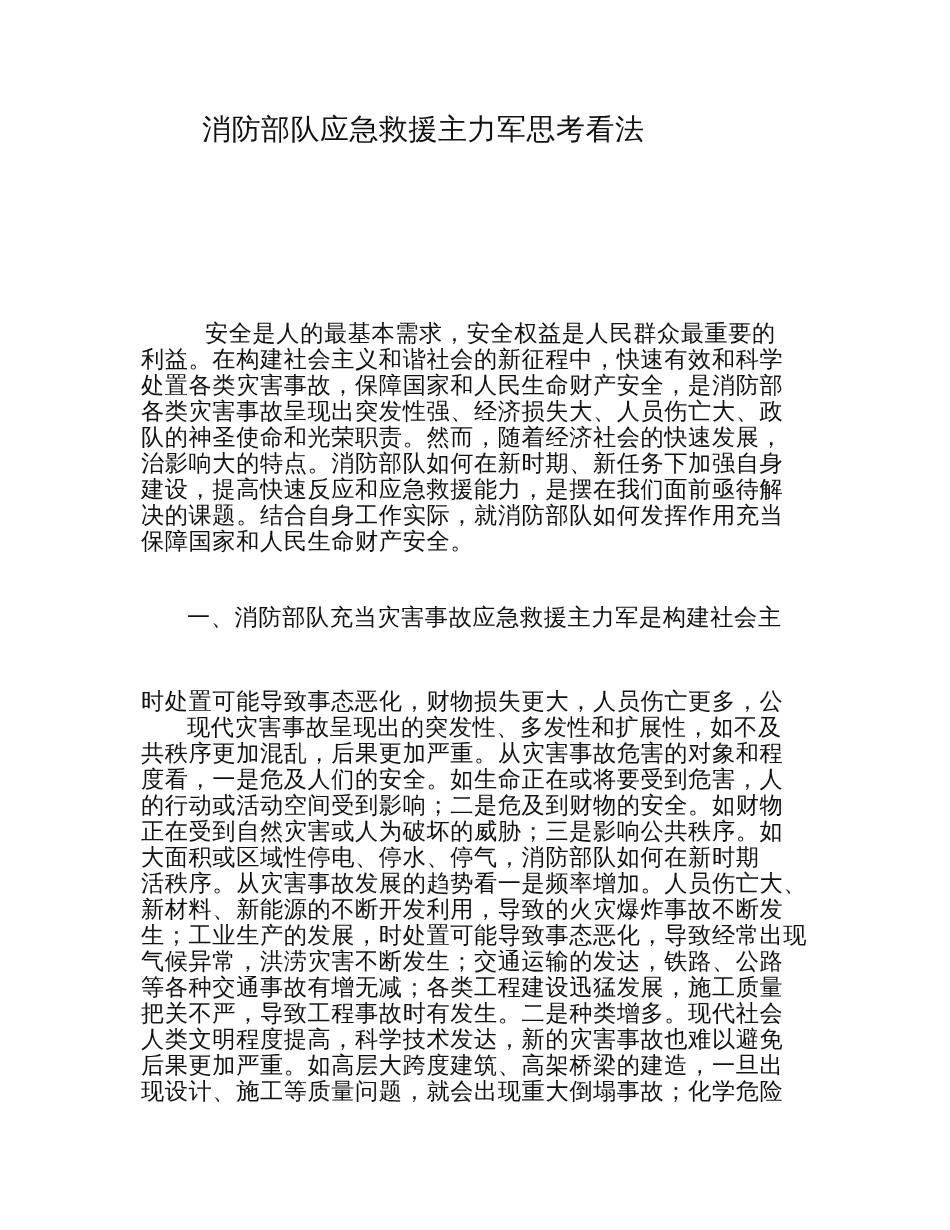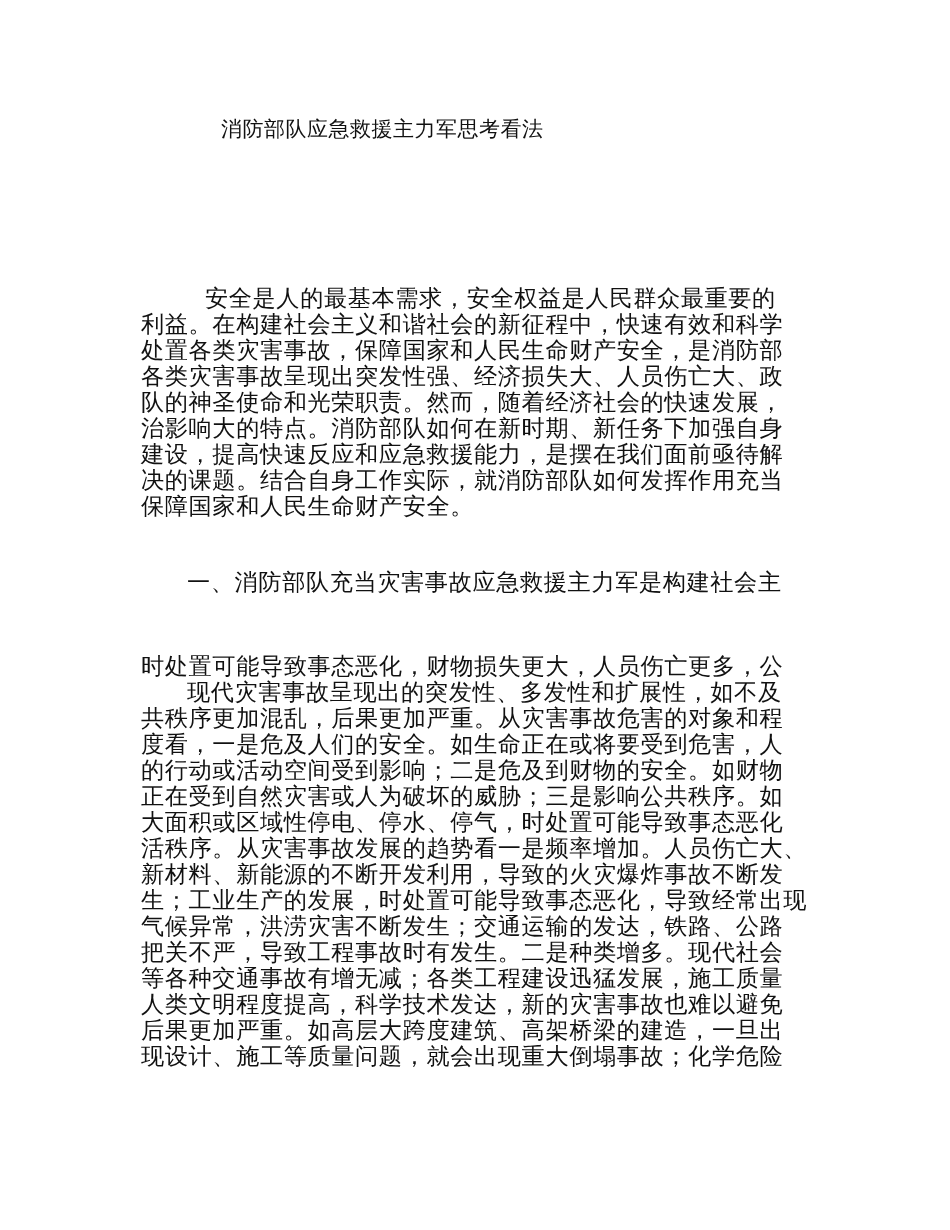--- a/index.html
+++ b/index.html
@@ -1,21 +1,21 @@
 <!DOCTYPE html>
 <html><head>
 <meta charset="utf-8">
 <style>
   html, body { margin: 0; padding: 0; background: #ffffff; }
   body { width: 950px; height: 1230px; position: relative; overflow: hidden;
          font-family: "DejaVu Serif", "Liberation Serif", serif; color: #111111; }
   .page { position: absolute; left: 0; top: 0; width: 950px; height: 1230px; background: #ffffff; }
-  .title { position: absolute; left: 221px; top: 113px; font-size: 21px; line-height: 32px;
+  .title { position: absolute; left: 202px; top: 113px; font-size: 29px; line-height: 32px;
            letter-spacing: 0.5px; white-space: nowrap; }
-  .para { position: absolute; left: 141px; width: 680px; font-size: 23.2px; line-height: 26px; }
+  .para { position: absolute; left: 141px; width: 680px; font-size: 23.2px; line-height: 26px; margin-top: 35px; }
   .line { display: block; white-space: nowrap; height: 26px; letter-spacing: 0.6px; }
   .indent { padding-left: 46px; }
   .indent2 { padding-left: 64px; }
   #p1 { top: 285px; }
   #h1 { top: 569px; }
   #p2 { top: 653px; }
 </style>
 </head>
 <body>
 
@@ -39,25 +39,25 @@
     <span class="line indent">一、消防部队充当灾害事故应急救援主力军是构建社会主</span>
   </div>
 
   <div class="para" id="p2">
     <span class="line">时处置可能导致事态恶化，财物损失更大，人员伤亡更多，公</span>
     <span class="line indent">现代灾害事故呈现出的突发性、多发性和扩展性，如不及</span>
     <span class="line">共秩序更加混乱，后果更加严重。从灾害事故危害的对象和程</span>
     <span class="line">度看，一是危及人们的安全。如生命正在或将要受到危害，人</span>
     <span class="line">的行动或活动空间受到影响；二是危及到财物的安全。如财物</span>
     <span class="line">正在受到自然灾害或人为破坏的威胁；三是影响公共秩序。如</span>
-    <span class="line">大面积或区域性停电、停水、停气，时处置可能导致事态恶化</span>
+    <span class="line">大面积或区域性停电、停水、停气，消防部队如何在新时期</span>
     <span class="line">活秩序。从灾害事故发展的趋势看一是频率增加。人员伤亡大、</span>
     <span class="line">新材料、新能源的不断开发利用，导致的火灾爆炸事故不断发</span>
     <span class="line">生；工业生产的发展，时处置可能导致事态恶化，导致经常出现</span>
     <span class="line">气候异常，洪涝灾害不断发生；交通运输的发达，铁路、公路</span>
+    <span class="line">等各种交通事故有增无减；各类工程建设迅猛发展，施工质量</span>
     <span class="line">把关不严，导致工程事故时有发生。二是种类增多。现代社会</span>
-    <span class="line">等各种交通事故有增无减；各类工程建设迅猛发展，施工质量</span>
     <span class="line">人类文明程度提高，科学技术发达，新的灾害事故也难以避免</span>
     <span class="line">后果更加严重。如高层大跨度建筑、高架桥梁的建造，一旦出</span>
     <span class="line">现设计、施工等质量问题，就会出现重大倒塌事故；化学危险</span>
   </div>
 
 </div>
 
 </body></html>

